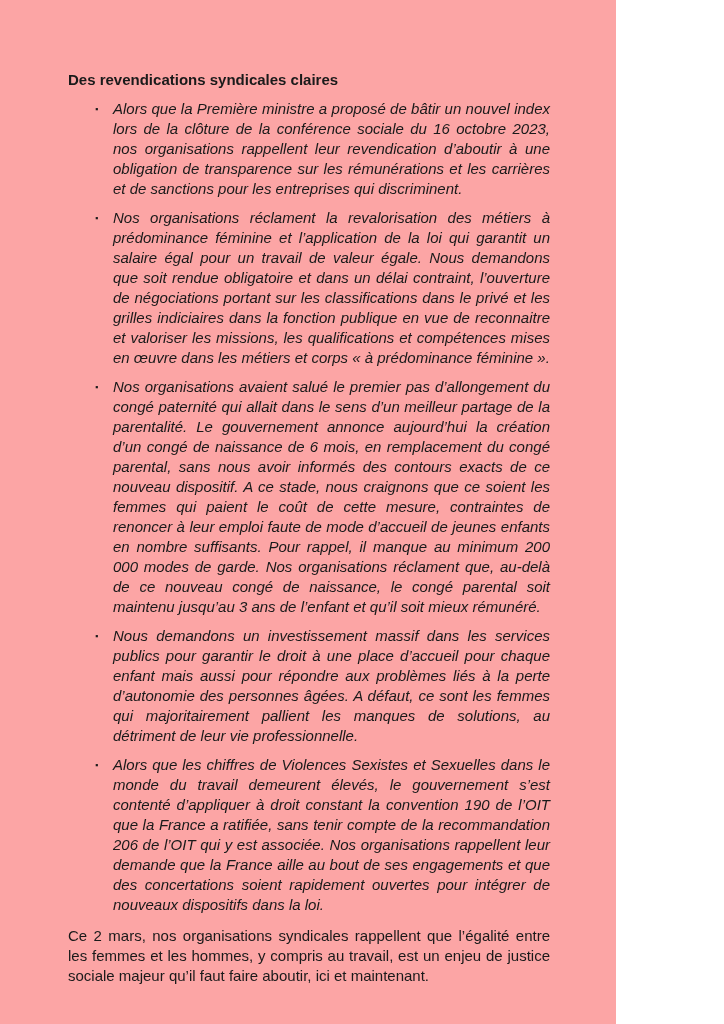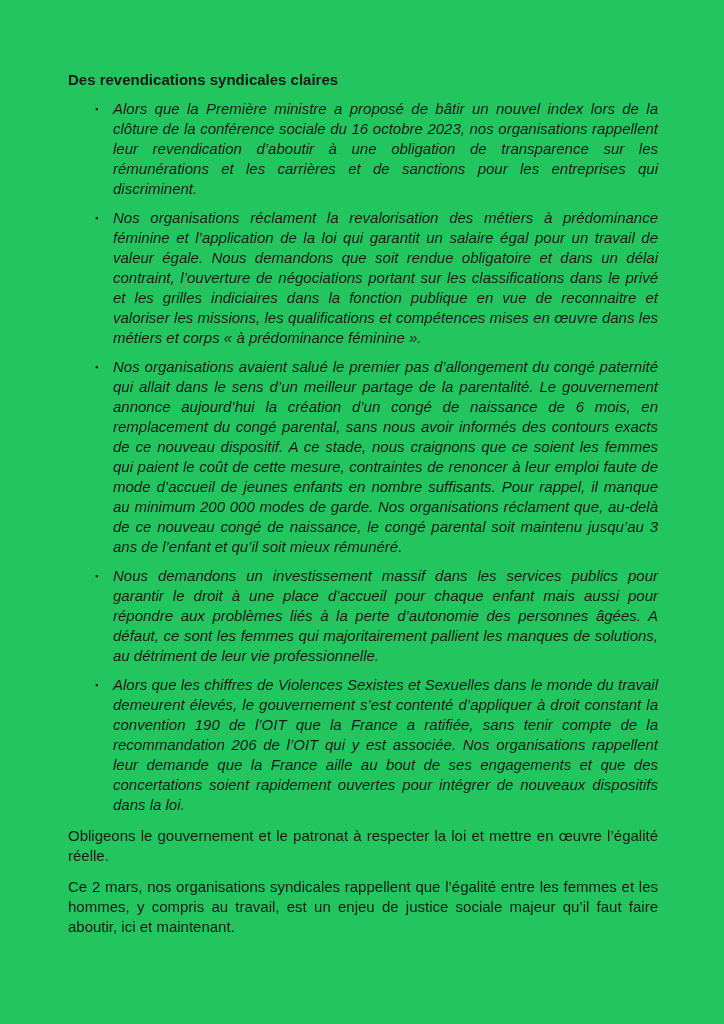--- a/index.html
+++ b/index.html
@@ -2,24 +2,24 @@
 <html><head>
 <meta charset="utf-8">
 <style>
   html, body {
     margin: 0;
     padding: 0;
     background: #ffffff;
   }
   .page {
     position: relative;
-    width: 724px;
+    width: 616px;
     height: 1024px;
     box-sizing: border-box;
-    background: #22c55e;
+    background: #fca5a5;
     color: #1a1a1a;
     padding: 70px 66px 0 68px;
     font-family: "Liberation Sans", sans-serif;
     font-size: 15px;
     line-height: 20px;
     overflow: hidden;
   }
   .heading {
     font-size: 15px;
     line-height: 20px;
@@ -75,17 +75,16 @@
     <li>
       <span class="bullet-marker">▪</span>
       <span class="li-text">Nous demandons un investissement massif dans les services publics pour garantir le droit à une place d’accueil pour chaque enfant mais aussi pour répondre aux problèmes liés à la perte d’autonomie des personnes âgées. A défaut, ce sont les femmes qui majoritairement pallient les manques de solutions, au détriment de leur vie professionnelle.</span>
     </li>
     <li>
       <span class="bullet-marker">▪</span>
       <span class="li-text">Alors que les chiffres de Violences Sexistes et Sexuelles dans le monde du travail demeurent élevés, le gouvernement s’est contenté d’appliquer à droit constant la convention 190 de l’OIT que la France a ratifiée, sans tenir compte de la recommandation 206 de l’OIT qui y est associée. Nos organisations rappellent leur demande que la France aille au bout de ses engagements et que des concertations soient rapidement ouvertes pour intégrer de nouveaux dispositifs dans la loi.</span>
     </li>
   </ul>
 
-  <p class="closing">Obligeons le gouvernement et le patronat à respecter la loi et mettre en œuvre l’égalité réelle.</p>
 
   <p class="closing">Ce 2 mars, nos organisations syndicales rappellent que l’égalité entre les femmes et les hommes, y compris au travail, est un enjeu de justice sociale majeur qu’il faut faire aboutir, ici et maintenant.</p>
 
 </div>
 
 </body></html>

